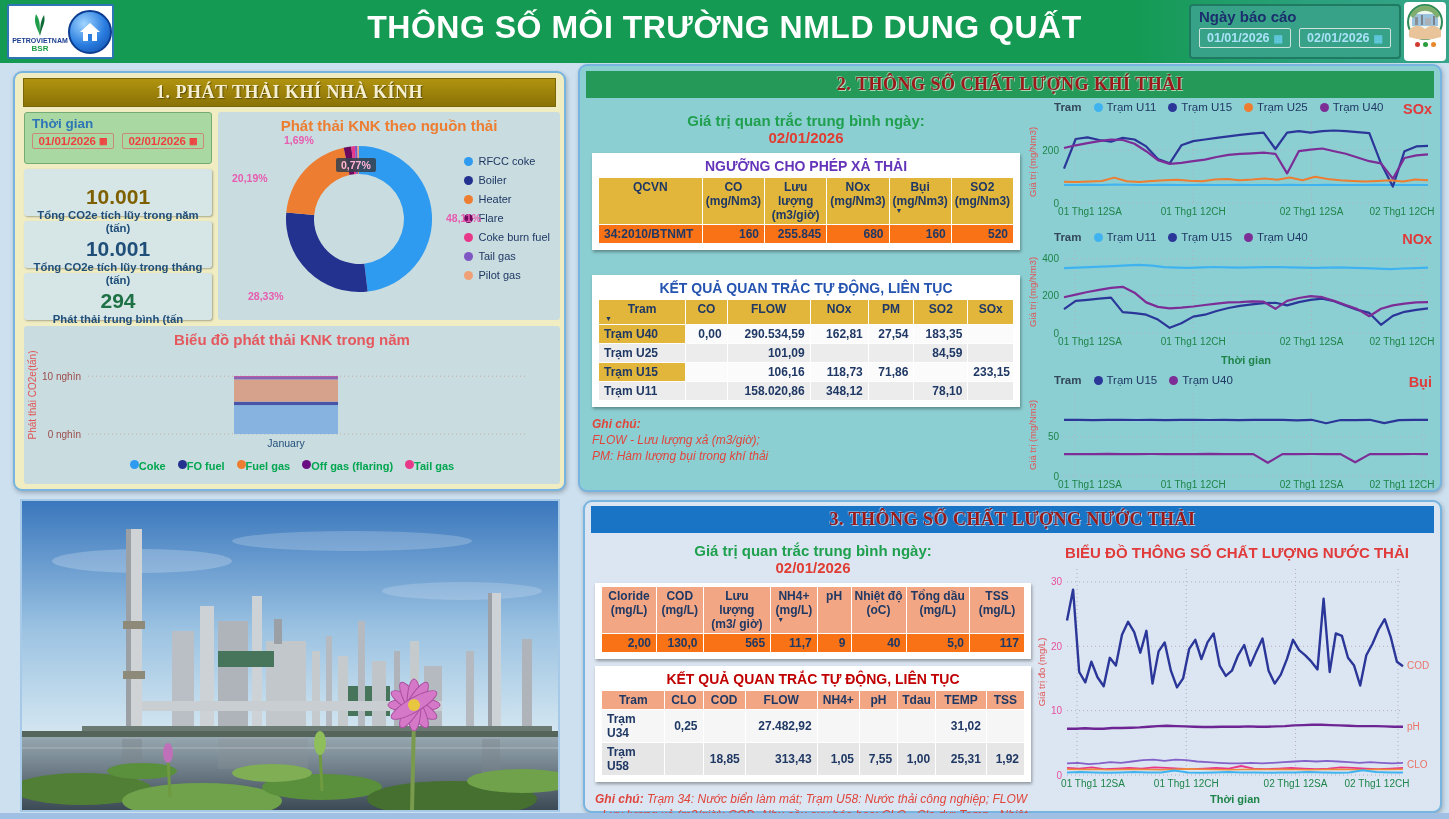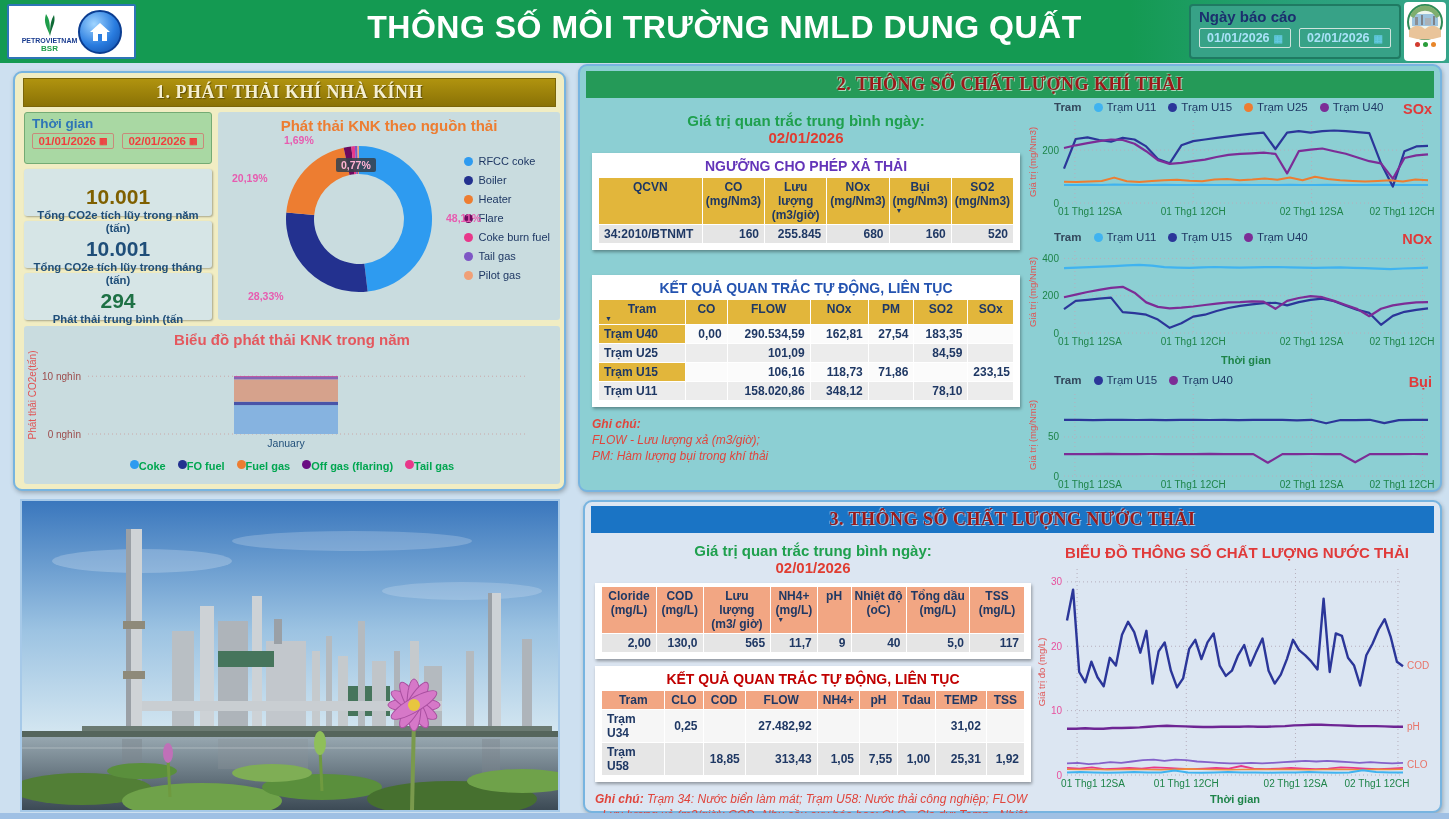--- a/index.html
+++ b/index.html
@@ -1,22 +1,22 @@
 <!DOCTYPE html>
 <html><head>
 <meta charset="utf-8">
 <style>
   html,body{margin:0;padding:0;}
   body{width:1449px;height:819px;position:relative;background:#cde0f0;
        font-family:"Liberation Sans", sans-serif;overflow:hidden;}
   
   .header{position:absolute;left:0;top:0;width:1449px;height:63px;
     background:linear-gradient(90deg,#149a52 0%,#149a52 78%,#2aa07b 90%,#36a58a 100%);}
-  .logo-card{position:absolute;left:7px;top:4px;width:129px;height:55px;background:#fff;
-    border:2px solid #2e75b6;border-radius:2px;display:flex;align-items:center;justify-content:center;box-sizing:border-box;}
+  .logo-card{position:absolute;left:7px;top:4px;width:107px;height:55px;background:#fff;
+    border:2px solid #2e75b6;border-radius:2px;display:flex;align-items:center;justify-content:flex-end;box-sizing:border-box;}
   .pv-logo{width:56px;text-align:center;line-height:8px;}
   .pv-logo .t1{font-size:7px;font-weight:bold;color:#1a3c8f;}
   .pv-logo .t2{font-size:8px;font-weight:bold;color:#1f9d4a;}
   .home-btn{width:44px;height:44px;border-radius:50%;cursor:pointer;
     background:radial-gradient(circle at 35% 30%,#9fd4ff,#2a7de0 55%,#0d47a1);
     border:2px solid #0b3d91;display:flex;align-items:center;justify-content:center;box-sizing:border-box;}
   .app-title{position:absolute;left:300px;right:300px;top:9px;text-align:center;
     color:#ffffff;font-size:32px;font-weight:bold;letter-spacing:.5px;}
   .date-panel{position:absolute;right:48px;top:4px;width:212px;height:55px;box-sizing:border-box;
     background:#37a287;border:2px solid #1f7a62;border-radius:4px;padding:2px 8px;}
@@ -78,21 +78,21 @@
   .tt-purple{color:#6334B9;}
   .tt-blue2{color:#2453B0;}
   .tt-blue{color:#2E75B6;}
   .tt-red{color:#C00000;}
   .dtable{width:100%;border-collapse:collapse;table-layout:fixed;}
   .dtable th{color:#1F3864;font-weight:bold;font-size:12px;padding:2px 3px;border:1px solid #fff;
     vertical-align:top;text-align:center;cursor:pointer;}
   .dtable.gold th{background:#E2B63B;margin-top:47px;}
   .dtable.peach th{background:#F2A683;}
   .dtable td{font-size:12px;font-weight:bold;color:#1F3864;padding:2px 5px;border:1px solid #fff;
-    text-align:right;background:#e5e5e5;}
+    text-align:right;background:#f97316;}
   .dtable .arrow{font-size:7px;line-height:6px;text-align:left;padding-left:3px;color:#1F3864;}
   .air-results td{background:#fbfbfb;}
   .air-results tr:nth-child(even) td{background:#ececec;}
   .air-results td.rh{background:#E2B63B;text-align:left;}
   .air-limits td:first-child{text-align:left;}
   .water-results td{background:#f6f6f6;}
   .water-results tr:nth-child(even) td{background:#e6e6e6;}
   .water-results td.rh{text-align:left;}
   .note{margin-top:9px;color:#E0453C;font-size:12px;font-style:italic;line-height:16px;}
   .note-head{font-weight:bold;}

